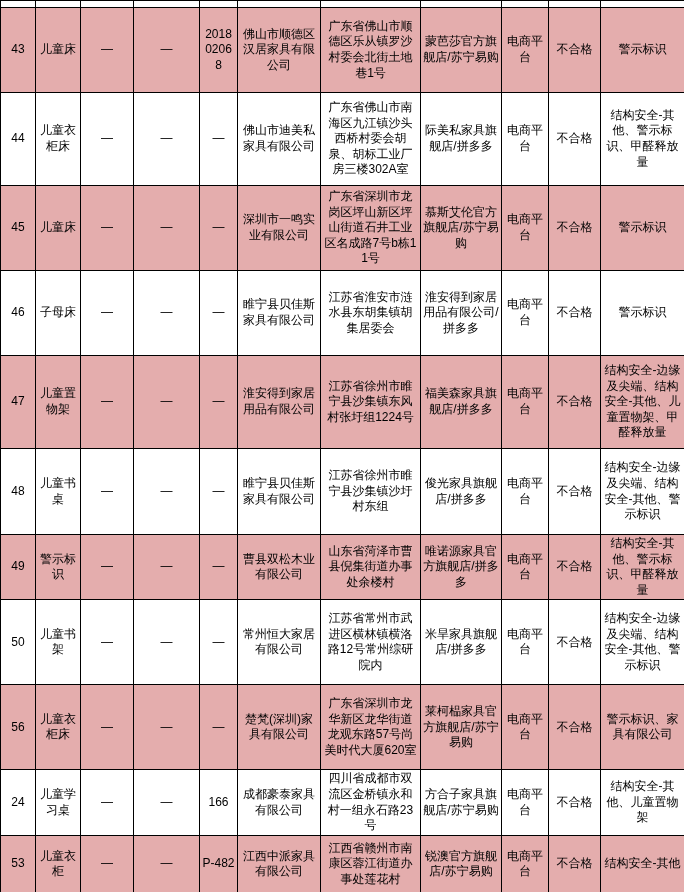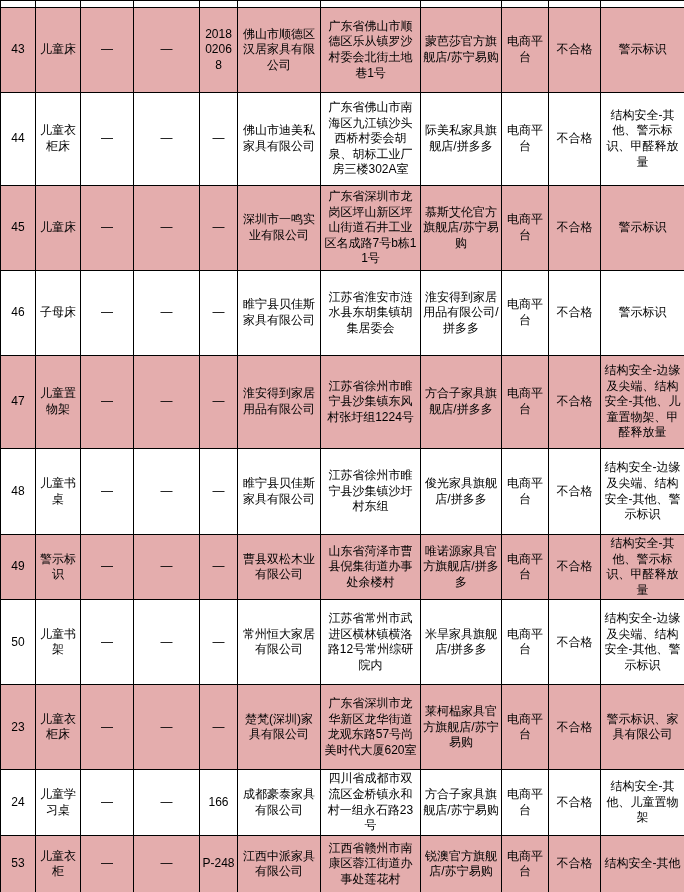--- a/index.html
+++ b/index.html
@@ -102,21 +102,21 @@
 </tr>
 
 <tr class="pink" style="height:93px">
 <td>47</td>
 <td>儿童置物架</td>
 <td>—</td>
 <td>—</td>
 <td>—</td>
 <td>淮安得到家居用品有限公司</td>
 <td>江苏省徐州市睢宁县沙集镇东风村张圩组1224号</td>
-<td>方合子家具旗舰店/拼多多</td>
+<td>福美森家具旗舰店/拼多多</td>
 <td>电商平台</td>
 <td>不合格</td>
 <td>结构安全-边缘及尖端、结构安全-其他、儿童置物架、甲醛释放量</td>
 </tr>
 
 <tr class="white" style="height:86px">
 <td>48</td>
 <td>儿童书桌</td>
 <td>—</td>
 <td>—</td>
@@ -151,21 +151,21 @@
 <td>—</td>
 <td>常州恒大家居有限公司</td>
 <td>江苏省常州市武进区横林镇横洛路12号常州综研院内</td>
 <td>米旱家具旗舰店/拼多多</td>
 <td>电商平台</td>
 <td>不合格</td>
 <td>结构安全-边缘及尖端、结构安全-其他、警示标识</td>
 </tr>
 
 <tr class="pink" style="height:85px">
-<td>23</td>
+<td>56</td>
 <td>儿童衣柜床</td>
 <td>—</td>
 <td>—</td>
 <td>—</td>
 <td>楚梵(深圳)家具有限公司</td>
 <td>广东省深圳市龙华新区龙华街道龙观东路57号尚美时代大厦620室</td>
 <td>莱柯榀家具官方旗舰店/苏宁易购</td>
 <td>电商平台</td>
 <td>不合格</td>
 <td>警示标识、家具有限公司</td>
@@ -183,21 +183,21 @@
 <td>电商平台</td>
 <td>不合格</td>
 <td>结构安全-其他、儿童置物架</td>
 </tr>
 
 <tr class="pink" style="height:58px">
 <td>53</td>
 <td>儿童衣柜</td>
 <td>—</td>
 <td>—</td>
-<td>P-248</td>
+<td>P-482</td>
 <td>江西中派家具有限公司</td>
 <td>江西省赣州市南康区蓉江街道办事处莲花村</td>
 <td>锐澳官方旗舰店/苏宁易购</td>
 <td>电商平台</td>
 <td>不合格</td>
 <td>结构安全-其他</td>
 </tr>
 
 </tbody>
 </table>

